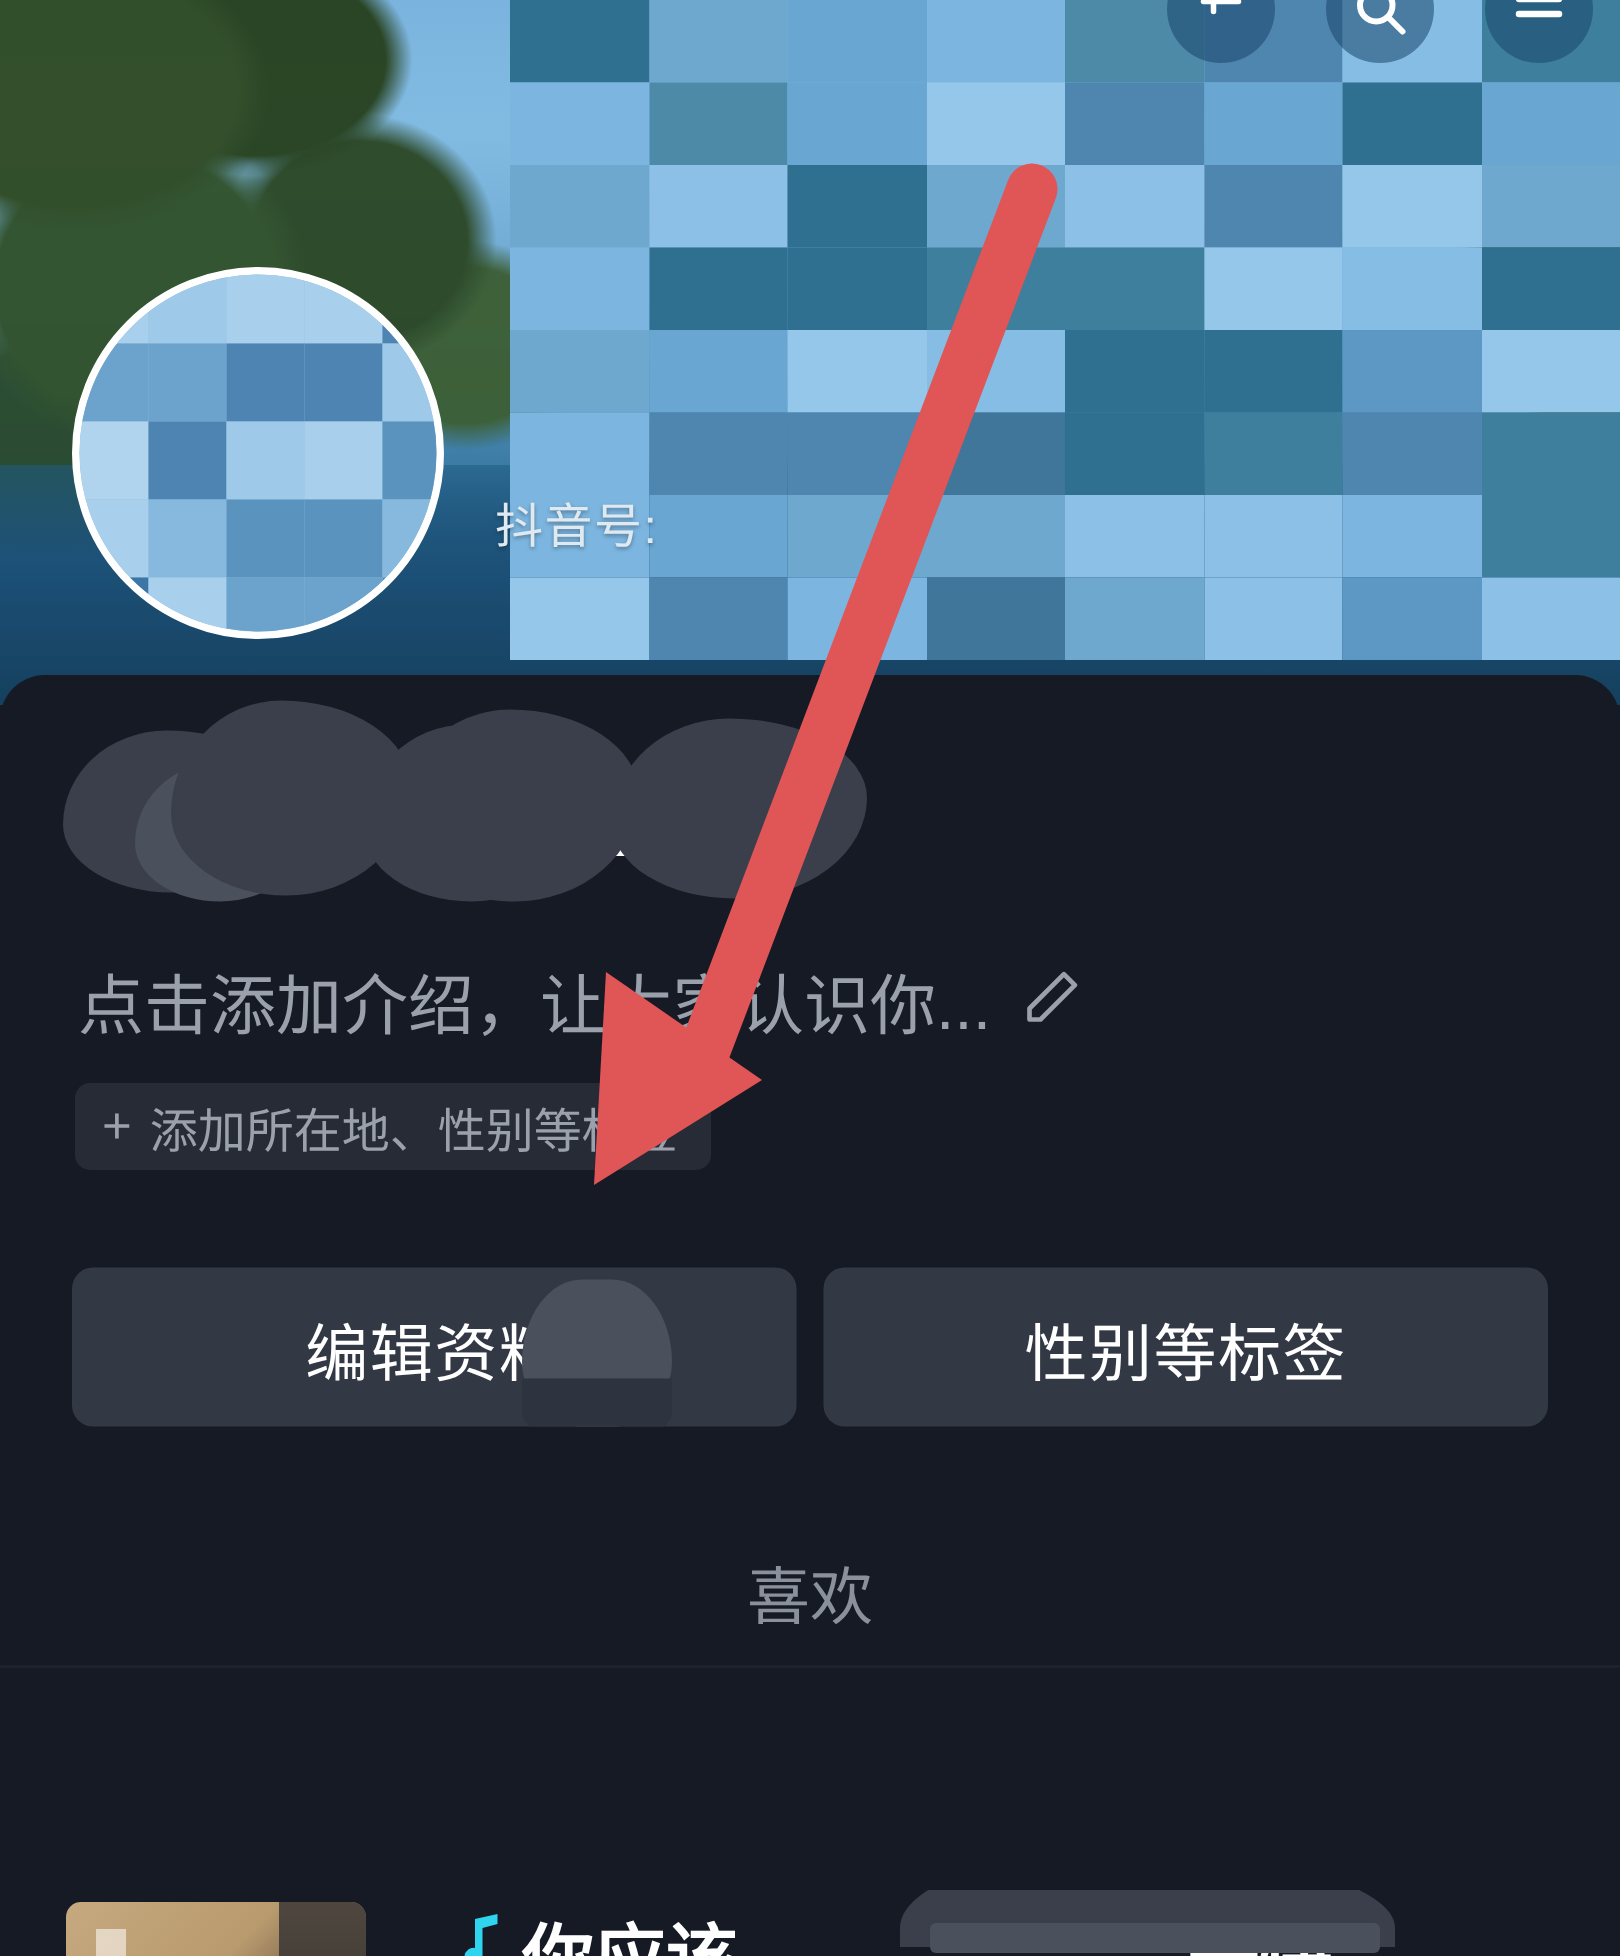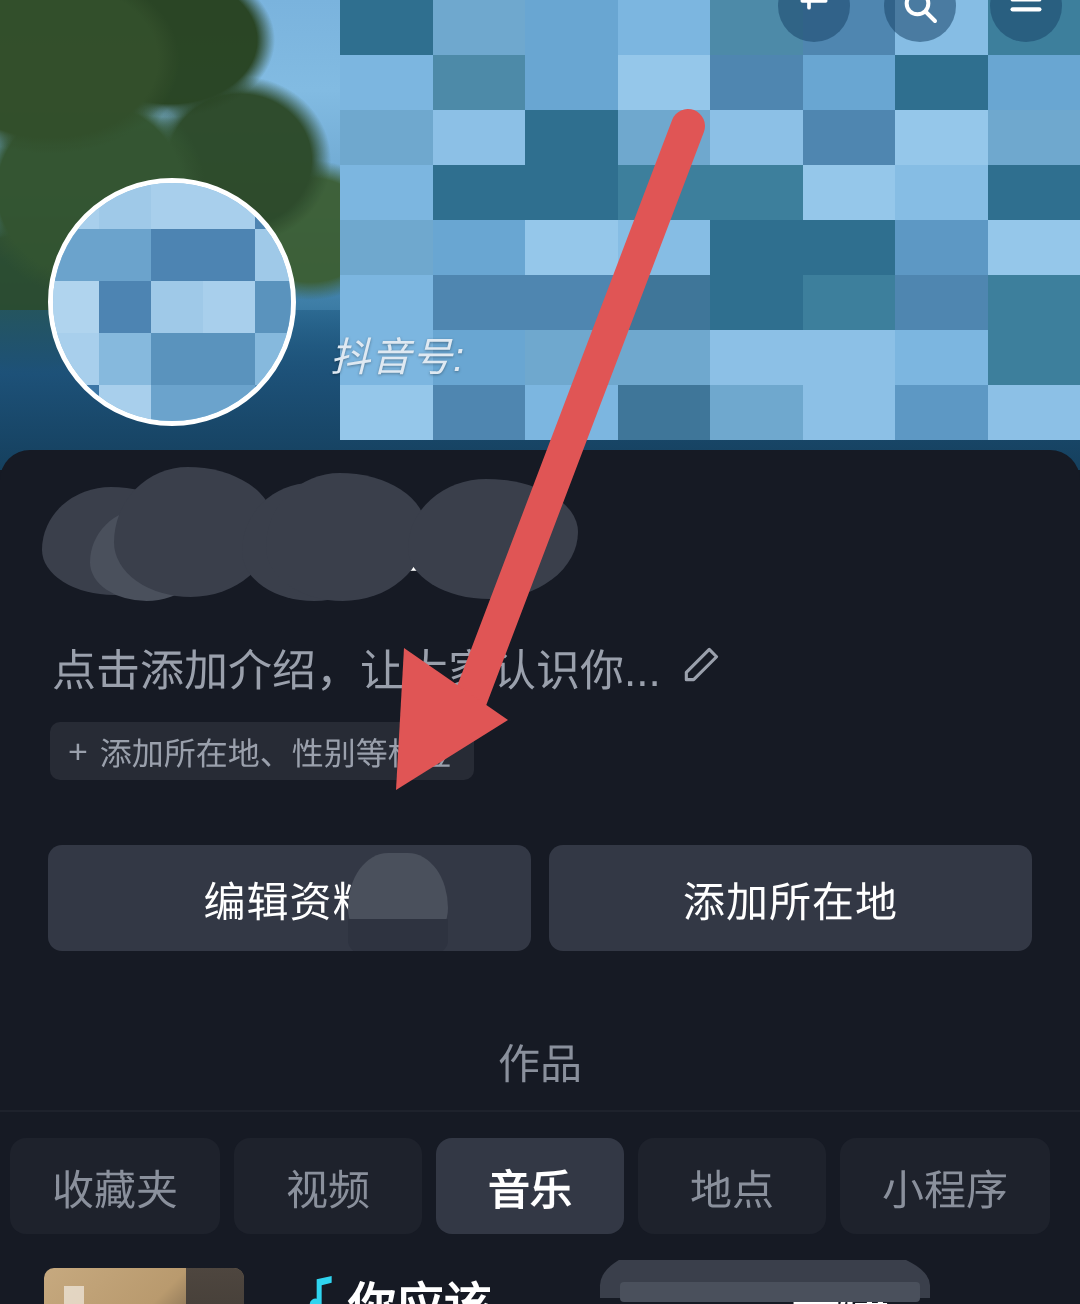--- a/index.html
+++ b/index.html
@@ -108,24 +108,23 @@
     background: #8fbfe0;
   }
   .avatar .mosaic { left: -6px; top: -6px; }
 
   
   .douyin-id {
     position: absolute;
     left: 330px; top: 325px;
     z-index: 5;
     color: #dfe9f2;
-    font-size: 40px;
+    font-size: 32px;
     letter-spacing: 1px;
     text-shadow: 0 1px 3px rgba(0,0,0,.35);
-    font-style: italic;
   }
 
   
   .panel {
     position: absolute;
     left: 0; top: 450px;
     width: 1080px;
     height: 854px;
     background: #161A24;
     border-radius: 30px 30px 0 0;
@@ -520,48 +519,31 @@
       <span>添加所在地、性别等标签</span>
     </div>
 
     <div class="actions">
       <div class="act-btn">
         <span>编辑资料</span>
         <span class="blob l2" style="left:300px; top:8px; width:100px; height:100px; border-radius:40% 40% 50% 50% / 55% 55% 45% 45%;"></span>
         <span class="blob l3" style="left:300px; top:74px; width:100px; height:44px; border-radius:0 0 50% 50%;"></span>
       </div>
       <div class="act-btn">
-        <span>添加所在地</span>
+        <span>性别等标签</span>
       </div>
     </div>
 
     <div class="tabs">
       <div class="tab">
-        <span>作品</span>
+        <span>喜欢</span>
       </div>
     </div>
     <div class="tab-divider"></div>
 
-    <div class="chips">
-      <div class="chip">
-        <span>收藏夹</span>
-      </div>
-      <div class="chip" style="min-width:188px;">
-        <span>视频</span>
-      </div>
-      <div class="chip active" style="min-width:188px;">
-        <span>音乐</span>
-      </div>
-      <div class="chip" style="min-width:188px;">
-        <span>地点</span>
-      </div>
-      <div class="chip">
-        <span>小程序</span>
-      </div>
-    </div>
 
     <div class="music-row">
       <div class="music-thumb">
         <span class="sh4"></span>
           <span class="sh2"></span>
       </div>
       <span class="music-note">
         <svg width="40" height="44" viewBox="0 0 24 26" fill="#2fd4ef">
           <path d="M10 3 L19 1 L19 5 L13 6.6 L13 18 A3.6 3.6 0 1 1 10 14.6 Z"></path>
         </svg>

